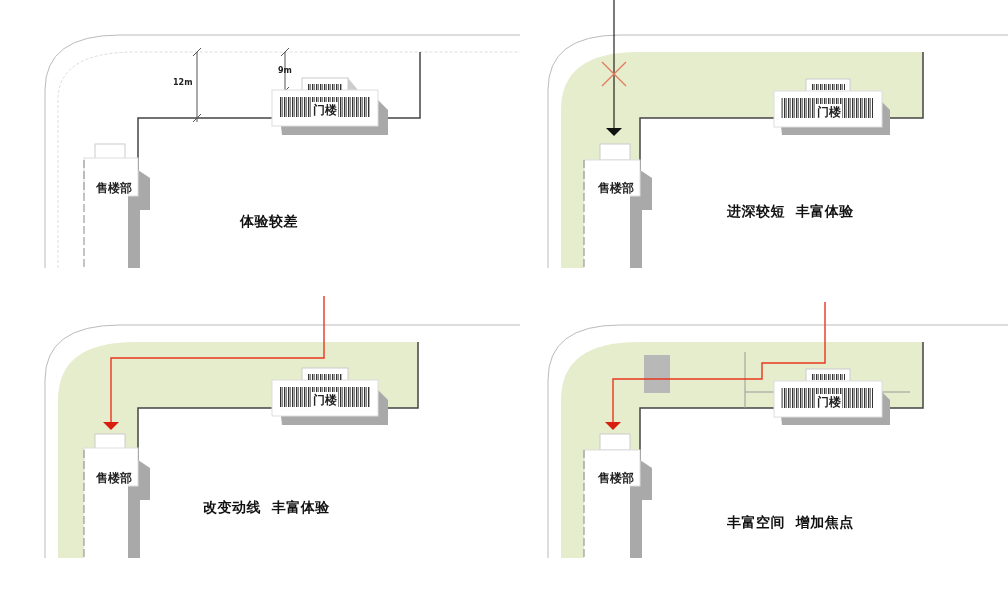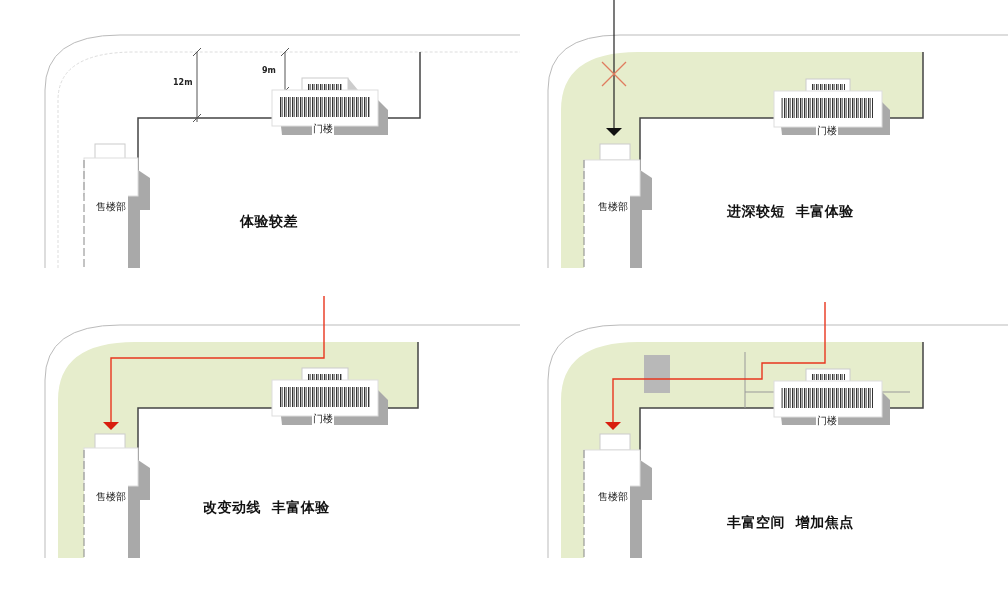--- a/index.html
+++ b/index.html
@@ -1,20 +1,20 @@
 <!DOCTYPE html>
 <html><head>
 <meta charset="utf-8">
 <style>
   html, body { margin:0; padding:0; background:#ffffff; }
   body { width:1008px; height:589px; position:relative; overflow:hidden; font-family:"DejaVu Sans", sans-serif; }
   .panel { position:absolute; overflow:hidden; }
   .panel svg { position:absolute; left:0; top:0; }
   .caption { position:absolute; font-family:"DejaVu Sans", sans-serif; font-weight:bold; font-size:14px; color:#111; white-space:pre; letter-spacing:0.5px; }
-  .bld-label { position:absolute; font-family:"DejaVu Sans", sans-serif; font-weight:normal; font-size:10px; color:#222; white-space:nowrap;margin-top:20px; }
+  .bld-label { position:absolute; font-family:"DejaVu Sans", sans-serif; font-weight:bold; font-size:12px; color:#222; white-space:nowrap; }
   .dim-label { position:absolute; font-family:"DejaVu Sans", sans-serif; font-weight:bold; font-size:8px; color:#222; }
 </style>
 </head>
 <body>
 
 <div class="panel" style="left:0;top:0;width:520px;height:290px;">
   <svg width="520" height="290">
 
     <path d="M45,268 L45,90 Q45,35 120,35 L520,35" fill="none" stroke="#bbb" stroke-width="1"></path>
     <path d="M58,268 L58,100 Q58,52 135,52 L520,52" fill="none" stroke="#ddd" stroke-width="1" stroke-dasharray="3,2"></path>
@@ -46,21 +46,21 @@
       <line x1="84" y1="160" x2="84" y2="268" stroke="#888" stroke-dasharray="8,3"></line>
     </g>
     <defs>
       <pattern id="barcode" width="4" height="10" patternUnits="userSpaceOnUse">
         <rect width="1.4" height="10" fill="#333"></rect>
         <rect x="2.2" width="0.8" height="10" fill="#666"></rect>
       </pattern>
     </defs>
   </svg>
   <span class="dim-label" style="left:173px;top:78px;">12m</span>
-  <span class="dim-label" style="left:262px;top:66px;">9m</span>
+  <span class="dim-label" style="left:278px;top:66px;">9m</span>
   <span class="bld-label" style="left:312px;top:102px;background:#fff;padding:0 1px;">门楼</span>
   <span class="bld-label" style="left:96px;top:180px;">售楼部</span>
   <span class="caption" style="left:240px;top:213px;">体验较差</span>
 </div>
 
 <div class="panel" style="left:520px;top:0;width:488px;height:290px;">
   <svg width="488" height="290">
     <path d="M28,268 L28,90 Q28,35 100,35 L488,35" fill="none" stroke="#bbb" stroke-width="1"></path>
     <path d="M41,268 L41,110 Q41,52 118,52 L403,52 L403,118 L120,118 L120,268 Z" fill="#e6edcc"></path>
     <polyline points="120,268 120,118 403,118 403,52" fill="none" stroke="#444" stroke-width="1.5"></polyline>

